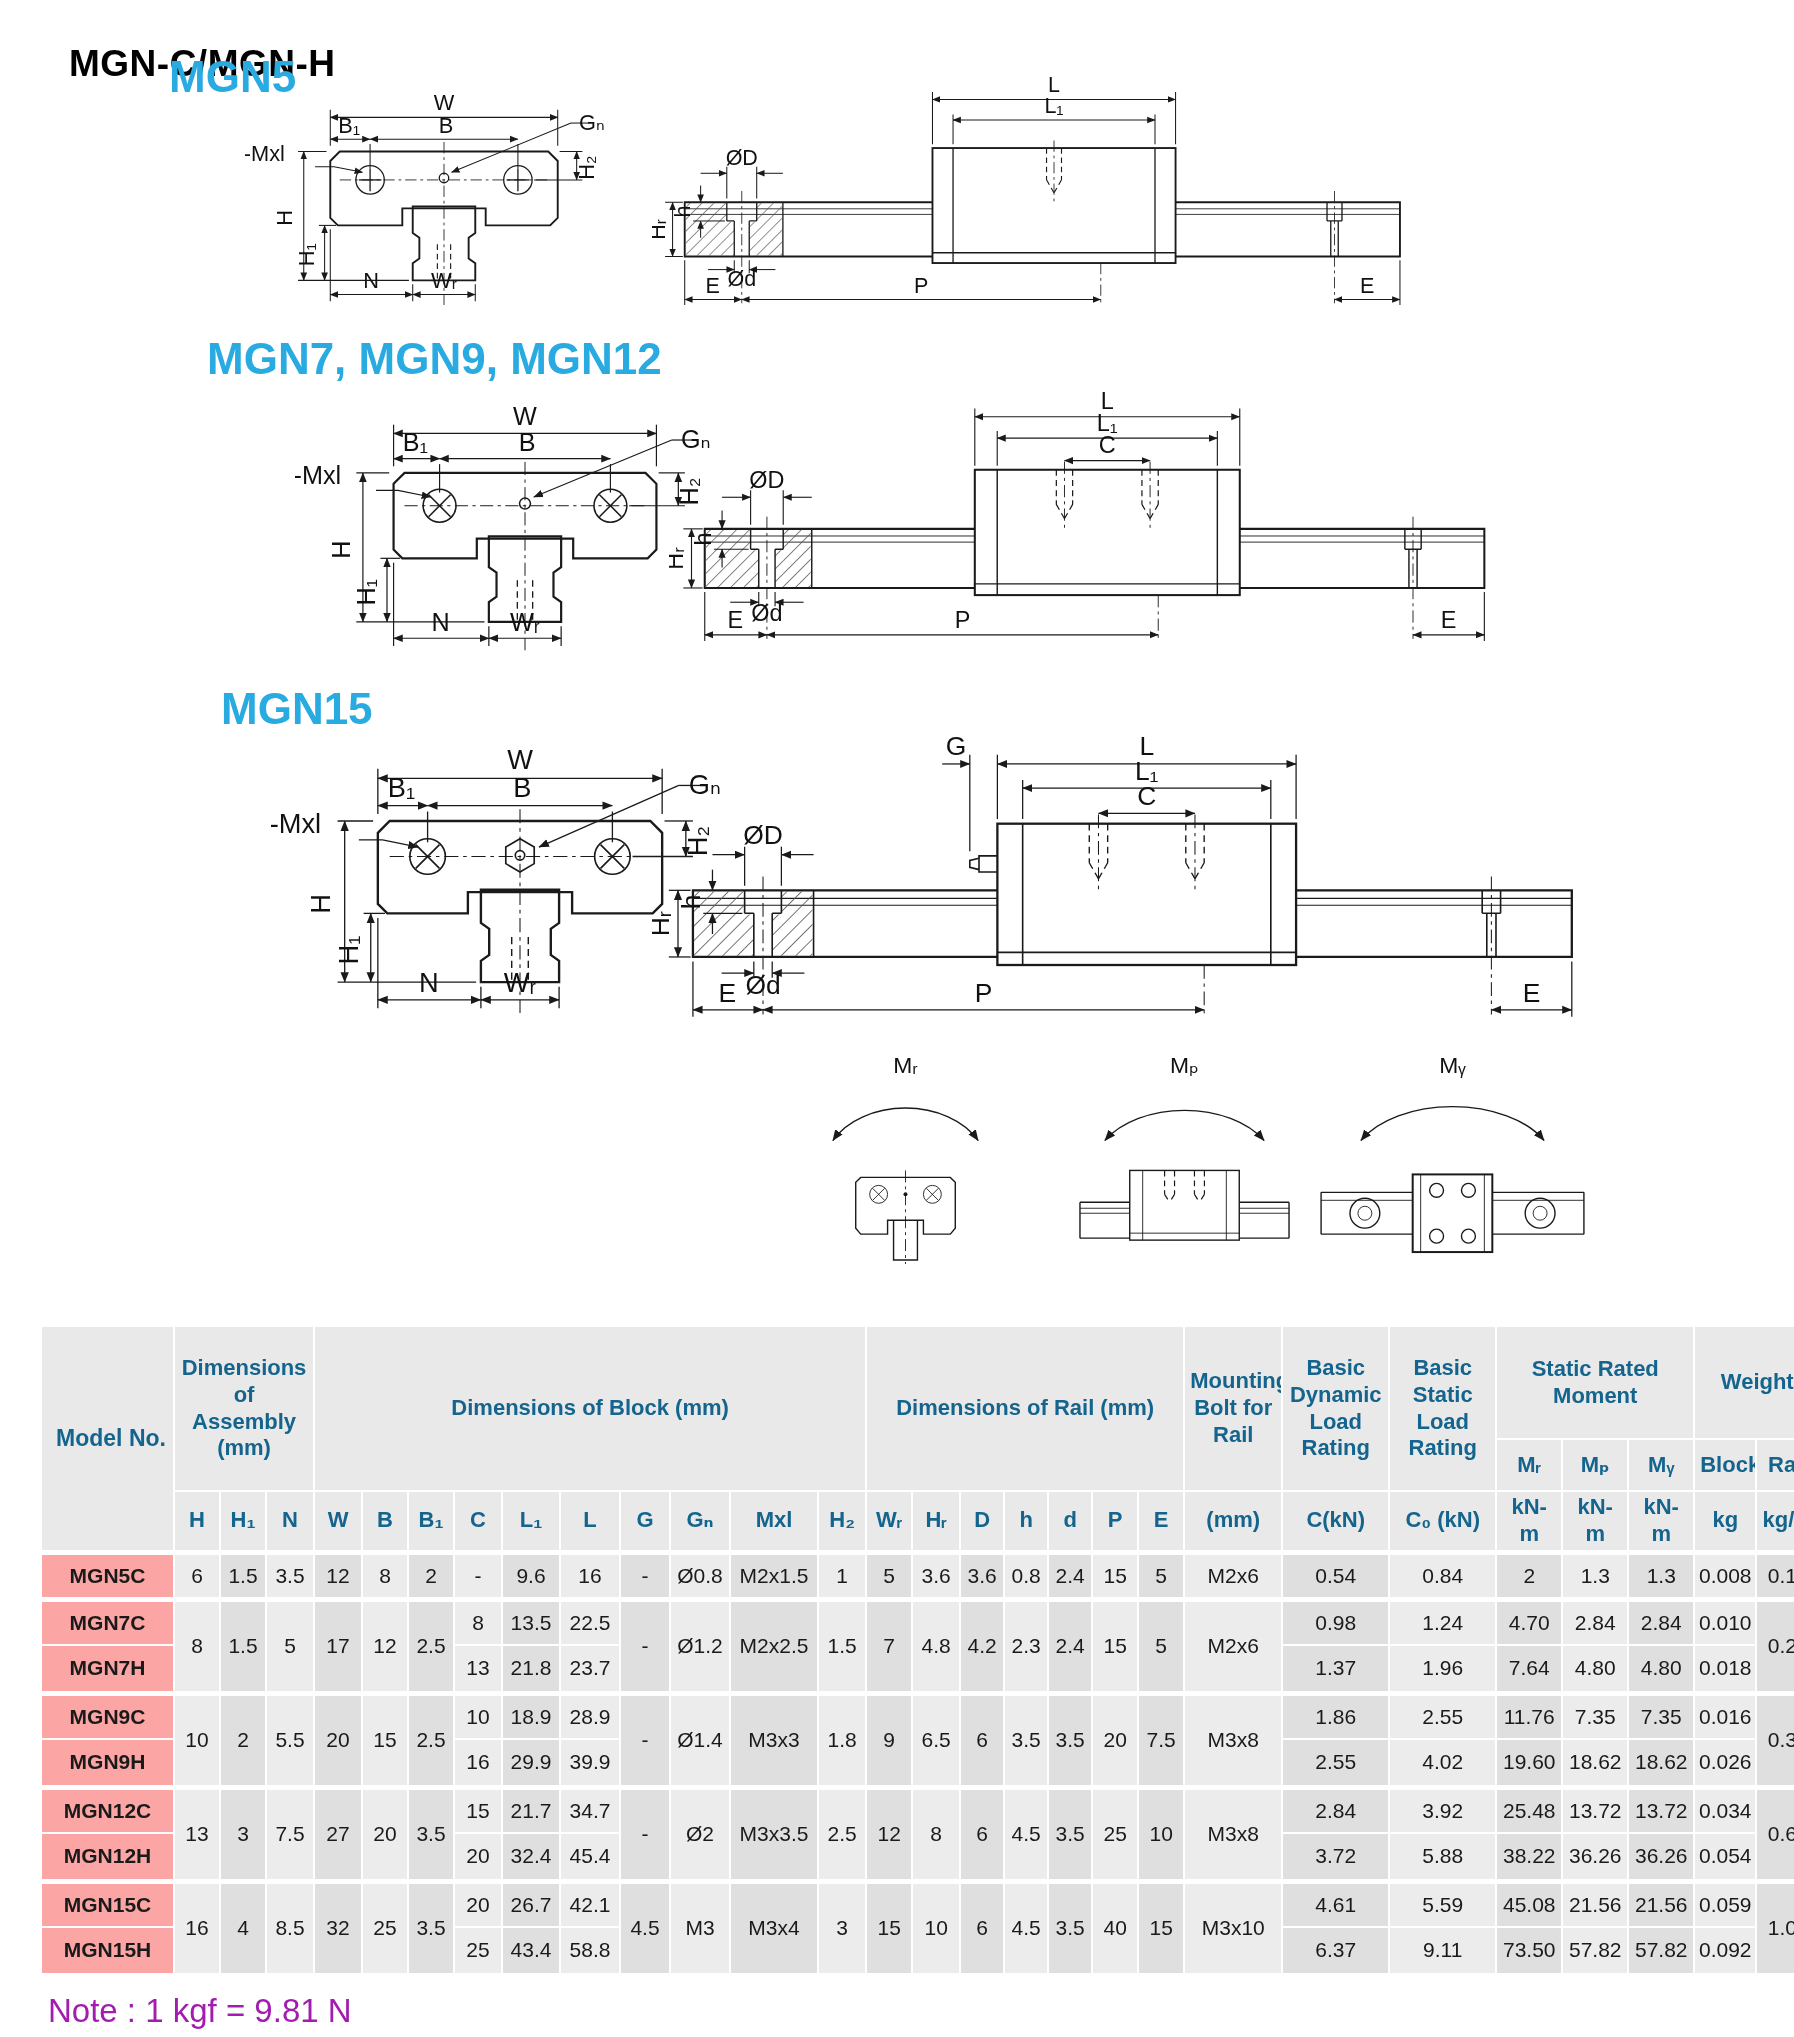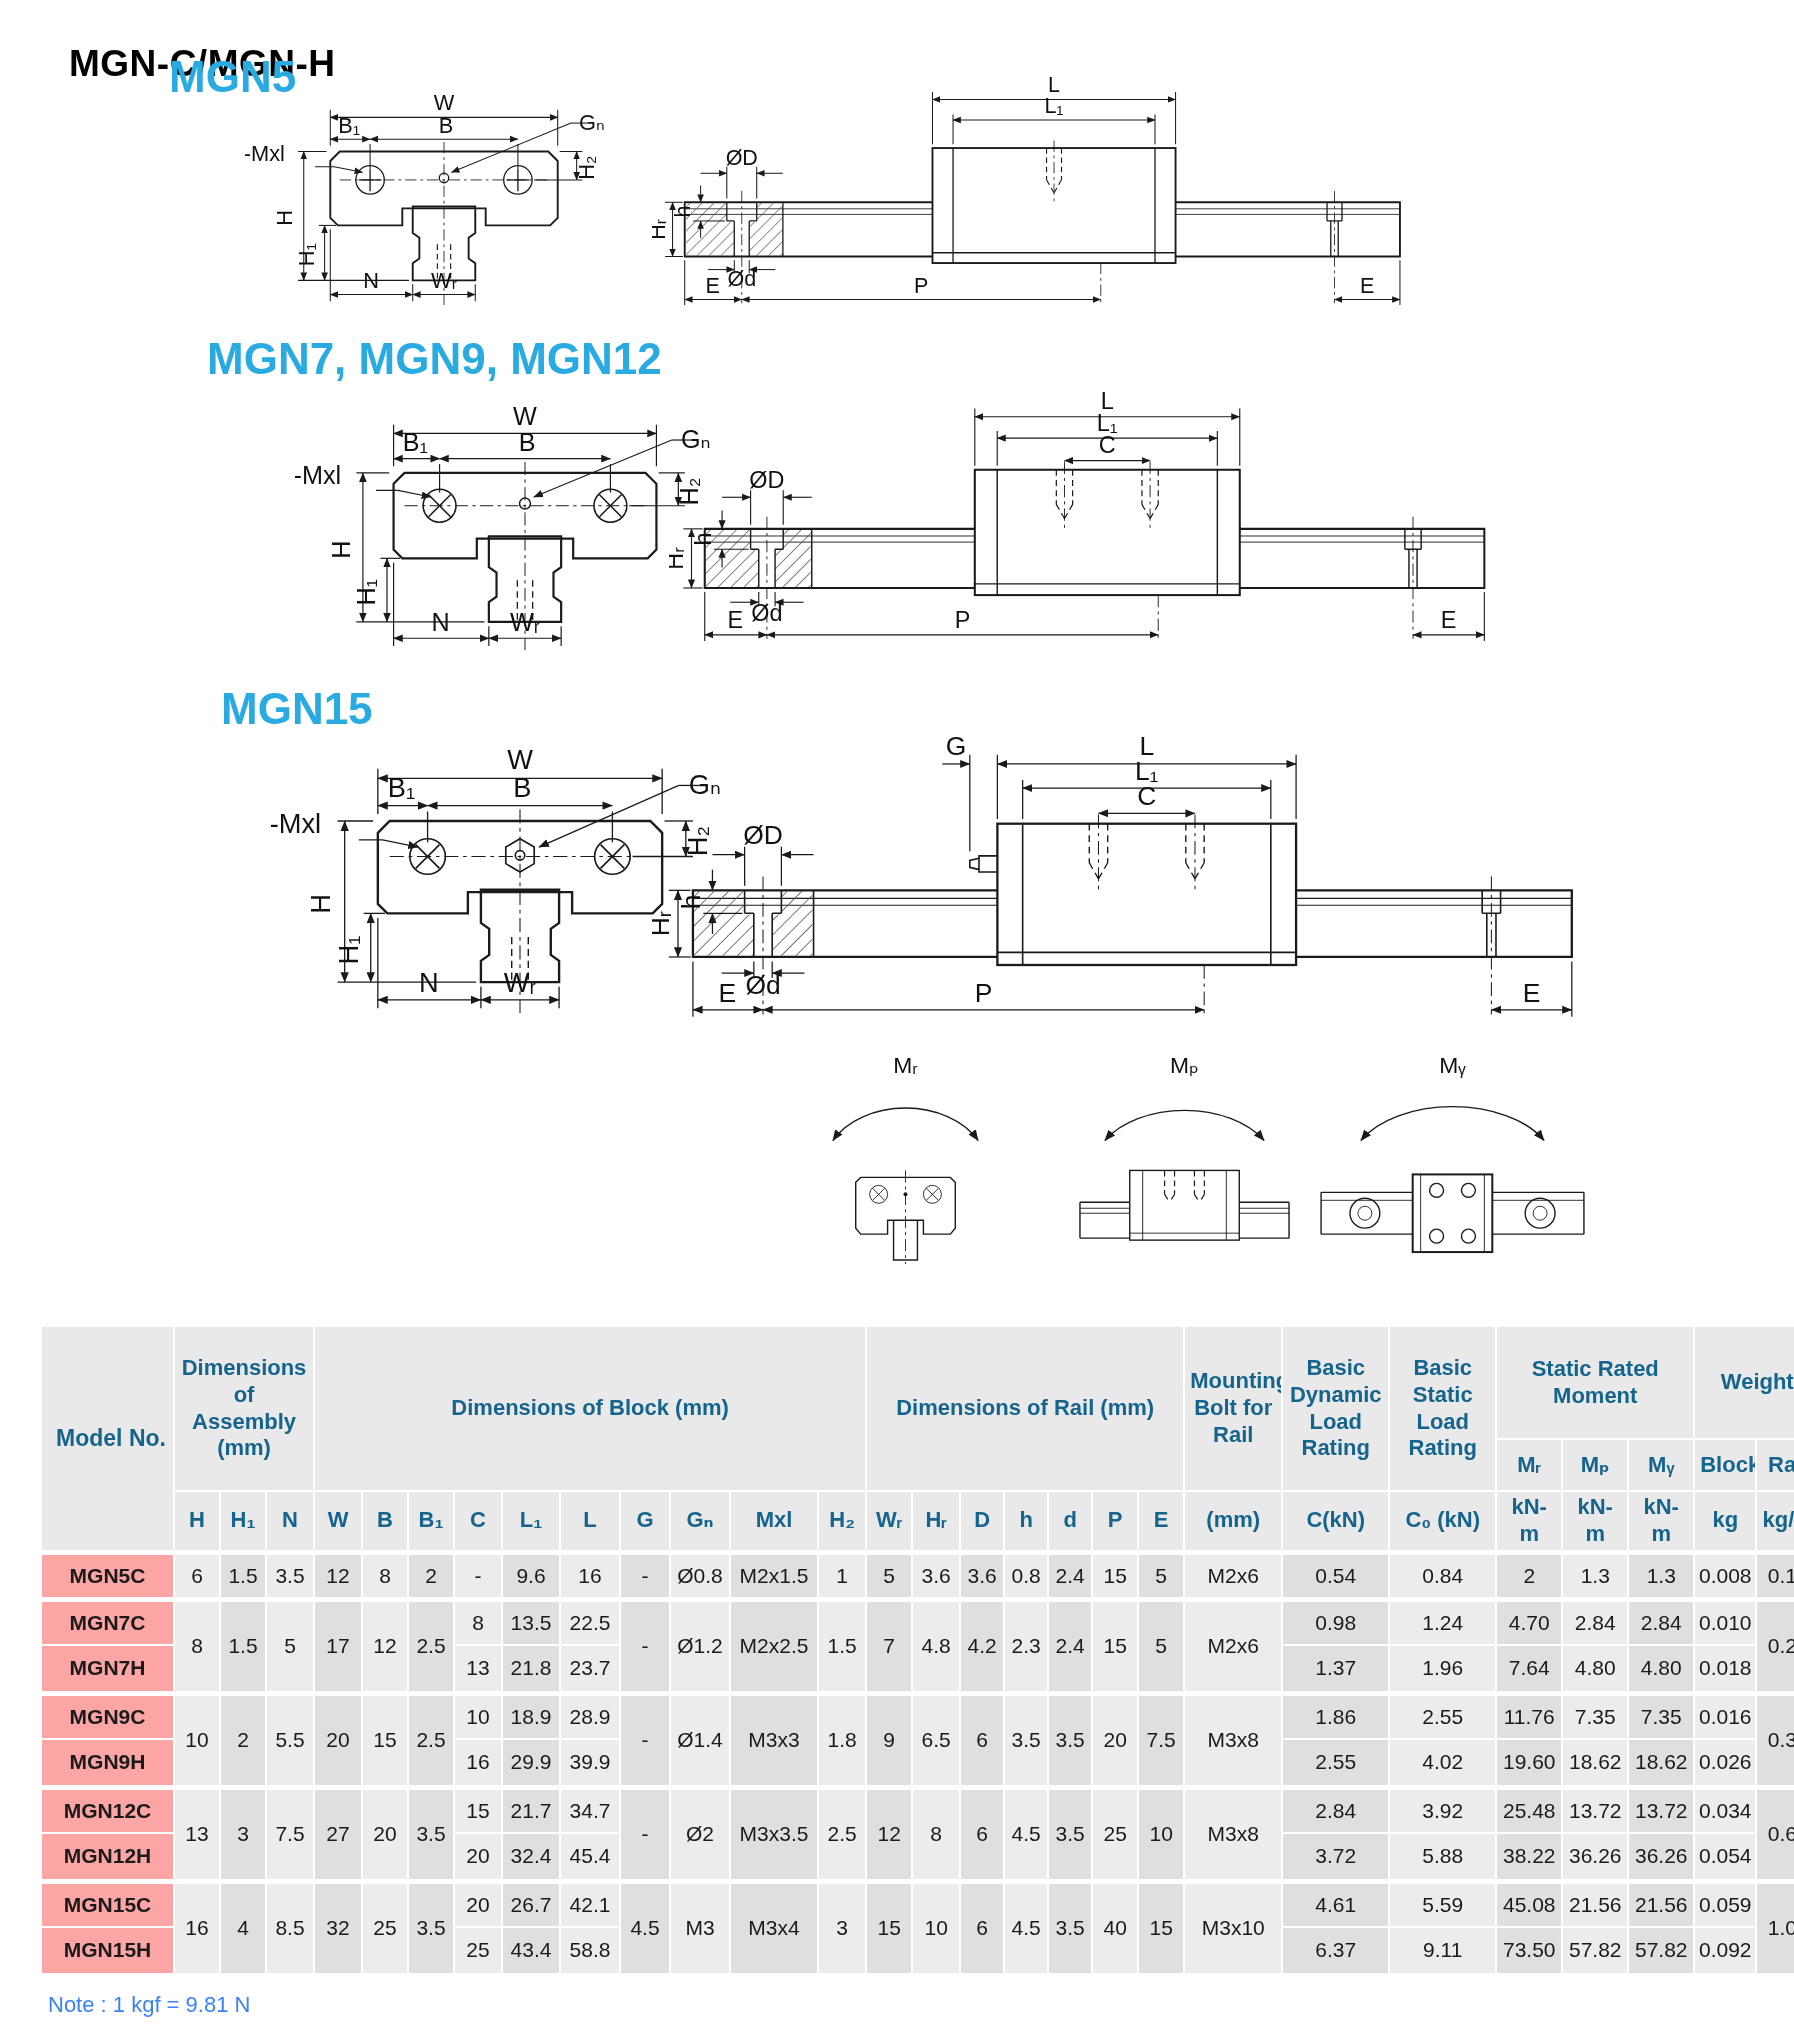--- a/index.html
+++ b/index.html
@@ -24,21 +24,21 @@
   #spec-table th,#spec-table td{padding:0;text-align:center;vertical-align:middle;overflow:hidden;}
   #spec-table thead th{background:#e9e9e9;color:#14648E;font-weight:bold;font-size:22px;line-height:1.22;padding:2px 5px;}
   #spec-table thead th.model-h{text-align:center;padding-left:12px;font-size:23px;}
   tr.h1{height:111px;} tr.h2{height:50px;} tr.h3{height:54px;}
   #spec-table tbody tr{height:45px;}
   #spec-table td{font-size:21px;color:#1a1a1a;}
   td.dk{background:#dfdfdf;}
   td.lt{background:#ececec;}
   td.model{background:#fca5a5;color:#2A7CB0;font-weight:bold;font-size:24px;}
   tr.gs td{border-top:3px solid #fff;}
-  .note{font-size:22px;color:#3b82f6;}
+  .note{font-size:33px;color:#a21caf;}
 </style>
 </head>
 <body>
 
 <div id="page">
 
   <div class="abs page-title" style="left:69px;top:14px;margin-top:29px;">MGN-C/MGN-H</div>
 
   <div class="abs sec-title" style="left:169px;top:52px;">MGN5</div>
 

